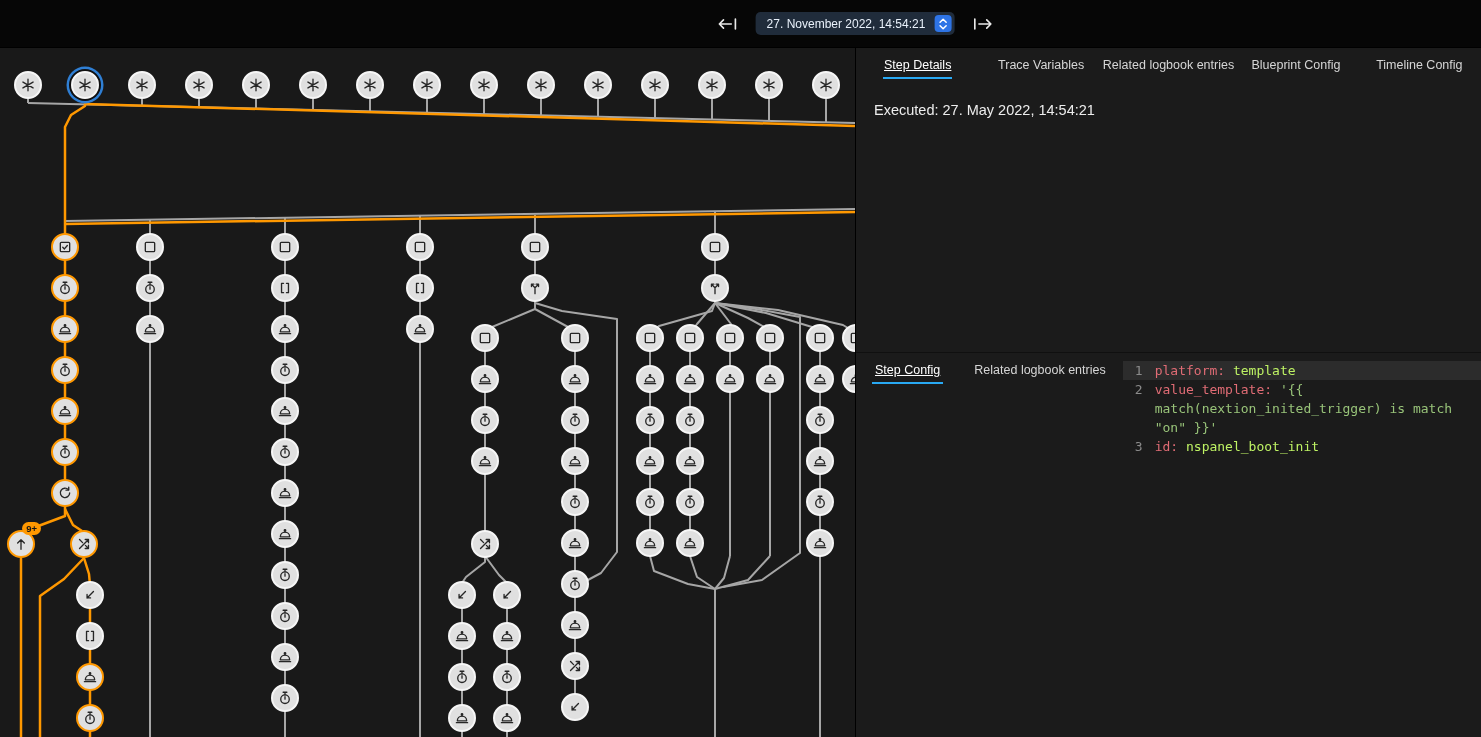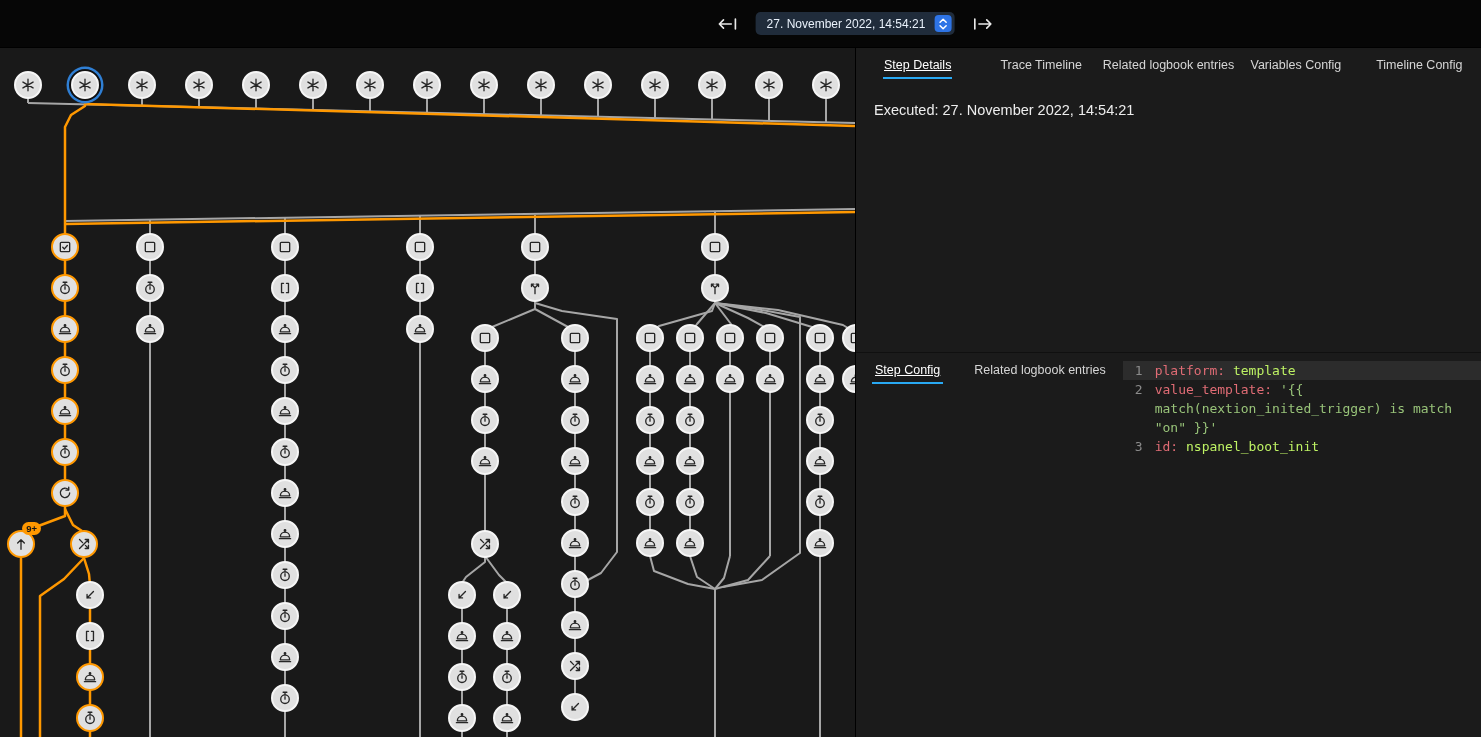--- a/index.html
+++ b/index.html
@@ -719,27 +719,27 @@
             <path d="M5 16.3a7 7 0 0 1 14 0z"></path>
             <path d="M3.6 19h16.8M12 9.3V7.6"></path>
             <circle cx="12" cy="6.6" r="1.1"></circle>
           </svg>
         </div>
       </div>
 
     <div class="right-panel">
       <nav class="tabs detail-tabs">
           <button class="tab active">Step Details</button>
-          <button class="tab">Trace Timeline</button>
+          <button class="tab">Trace Variables</button>
           <button class="tab">Related logbook entries</button>
-          <button class="tab">Variables Config</button>
+          <button class="tab">Blueprint Config</button>
           <button class="tab">Timeline Config</button>
         </nav>
       <div class="step-details">
-        <span>Executed: 27. November 2022, 14:54:21</span>
+        <span>Executed: 27. May 2022, 14:54:21</span>
       </div>
       <div class="config-section">
         <nav class="tabs config-tabs">
             <button class="tab active">Step Config</button>
             <button class="tab">Related logbook entries</button>
           </nav>
         <div class="code">
             <div class="code-line active">
               <span class="ln">1</span>
               <span><span class="tok-key">platform:</span><span class="tok-plain"> template</span></span>

